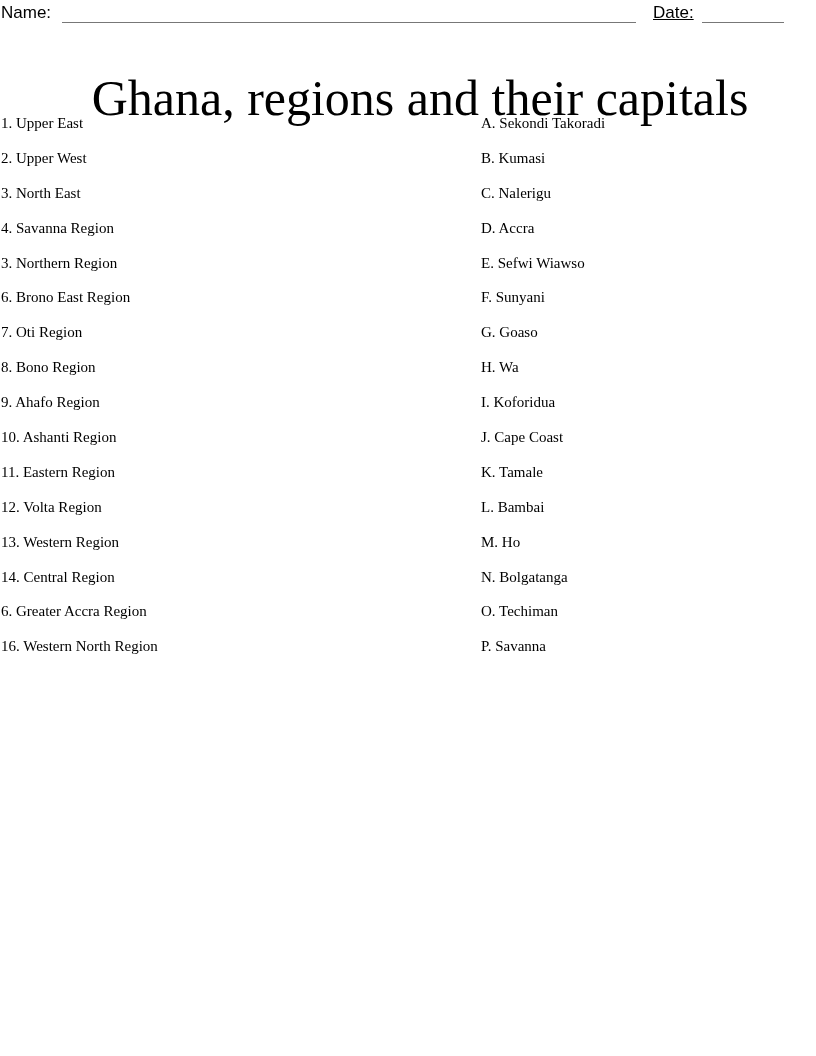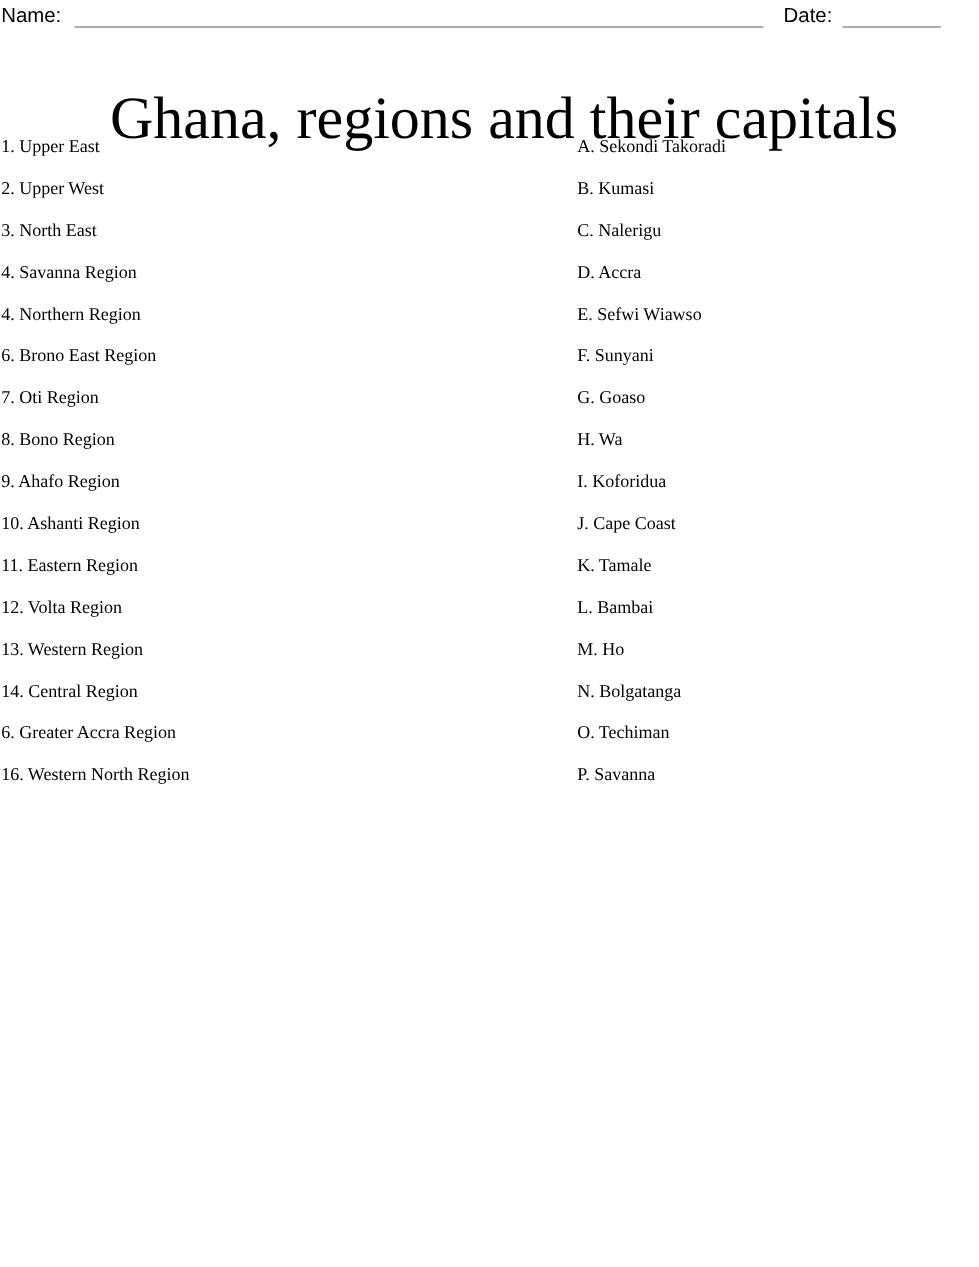--- a/index.html
+++ b/index.html
@@ -51,20 +51,21 @@
     left: 62px;
     top: 22px;
     width: 574px;
     height: 1px;
     background: #777777;
   }
   .date-label {
     position: absolute;
     left: 653px;
     top: 4px;
+    text-decoration: underline;
   }
   .date-rule {
     position: absolute;
     left: 702px;
     top: 22px;
     width: 82px;
     height: 1px;
     background: #777777;
   }
 
@@ -132,21 +133,21 @@
     </div>
     <div class="match-row">
       <span class="col-left">3. North East</span>
       <span class="col-right">C. Nalerigu</span>
     </div>
     <div class="match-row">
       <span class="col-left">4. Savanna Region</span>
       <span class="col-right">D. Accra</span>
     </div>
     <div class="match-row">
-      <span class="col-left">4. Northern Region</span>
+      <span class="col-left">3. Northern Region</span>
       <span class="col-right">E. Sefwi Wiawso</span>
     </div>
     <div class="match-row">
       <span class="col-left">6. Brono East Region</span>
       <span class="col-right">F. Sunyani</span>
     </div>
     <div class="match-row">
       <span class="col-left">7. Oti Region</span>
       <span class="col-right">G. Goaso</span>
     </div>

